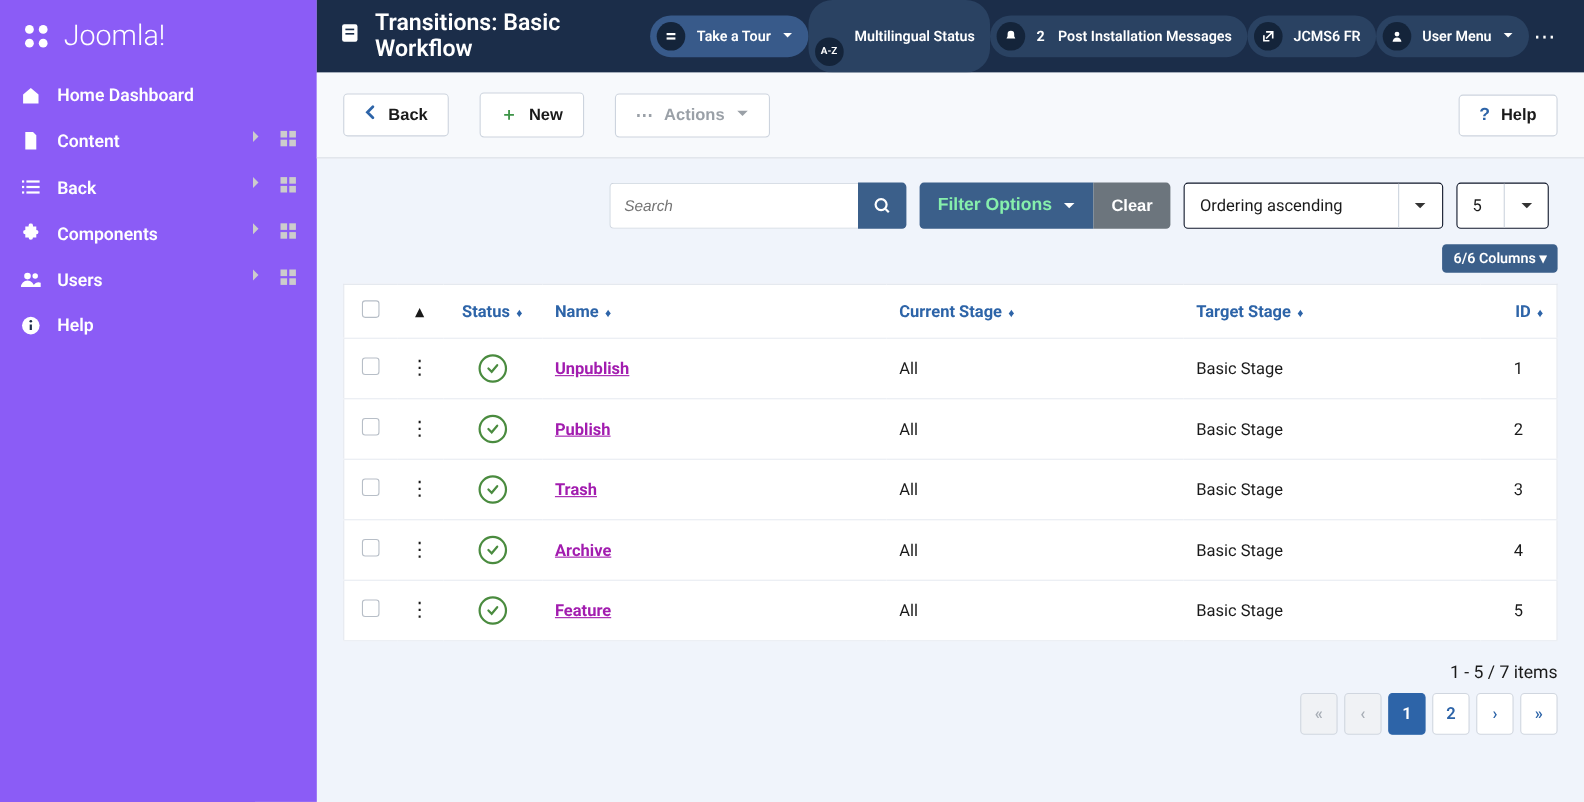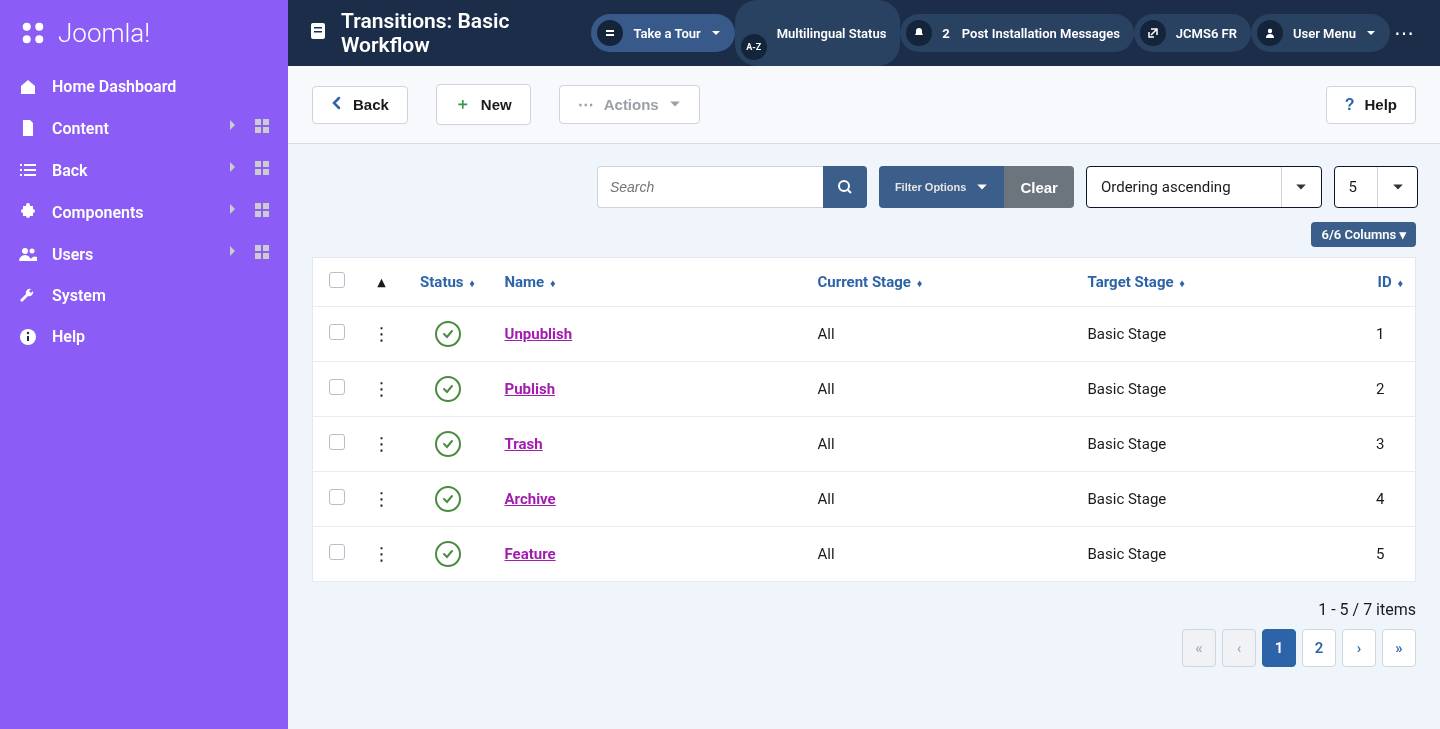--- a/index.html
+++ b/index.html
@@ -137,21 +137,21 @@
   color: #1a1a1a;
 }
 .btn.disabled { color: #9aa0a7; cursor: default; }
 .btn .ico { font-size: 16px; }
 .btn .ico.blue { color: #2d64a8; }
 .btn .ico.green { color: #3e9448; font-weight: 700; }
 .toolbar-spacer { flex: 1; }
 
 
 .filters {
-  padding: 22px 22px 10px;
+  padding: 22px 32px 10px;
   display: flex;
   align-items: center;
   justify-content: flex-end;
   gap: 12px;
 }
 .search-group {
   display: flex;
 }
 .search-input {
   width: 226px;
@@ -172,26 +172,26 @@
   border: none;
   border-radius: 0 4px 4px 0;
   color: #fff;
   cursor: pointer;
   display: flex;
   align-items: center;
   justify-content: center;
 }
 .filter-opt {
   background: #3b5f8a;
-  color: #e5e5e5;
+  color: #86efac;
   border: none;
   border-radius: 4px 0 0 4px;
   padding: 0 16px;
   height: 42px;
-  font-size: 11px;
+  font-size: 16px;
   font-weight: 600;
   display: flex;
   align-items: center;
   gap: 10px;
   cursor: pointer;
   justify-content: flex-end;
 }
 .filter-clear {
   background: #6c757d;
   color: #fff;
@@ -442,28 +442,20 @@
             <span class="chevron"><svg width="8" height="12" viewBox="0 0 8 12" fill="#ccc">
                 <path d="M2 1l5 5-5 5z"></path>
               </svg></span>
             <span><svg width="16" height="16" viewBox="0 0 16 16" fill="#ccc">
                 <rect x="1" y="1" width="6" height="6"></rect>
                 <rect x="9" y="1" width="6" height="6"></rect>
                 <rect x="1" y="9" width="6" height="6"></rect>
                 <rect x="9" y="9" width="6" height="6"></rect>
               </svg></span>
           </span>
-        </div>
-        <div class="nav-item">
-          <span class="nav-icon">
-            <svg width="18" height="18" viewBox="0 0 18 18" fill="#fff">
-              <path d="M14 4a4 4 0 01-5 5l-6 6-2-2 6-6a4 4 0 015-5l-2 2 2 2z"></path>
-            </svg>
-          </span>
-          <span class="nav-label">System</span>
         </div>
         <div class="nav-item">
           <span class="nav-icon">
             <svg width="18" height="18" viewBox="0 0 18 18" fill="#fff">
               <circle cx="9" cy="9" r="8"></circle>
               <rect x="8" y="8" width="2" height="5" fill="#1b2d49"></rect>
               <circle cx="9" cy="5" r="1.2" fill="#1b2d49"></circle>
             </svg>
           </span>
           <span class="nav-label">Help</span>

